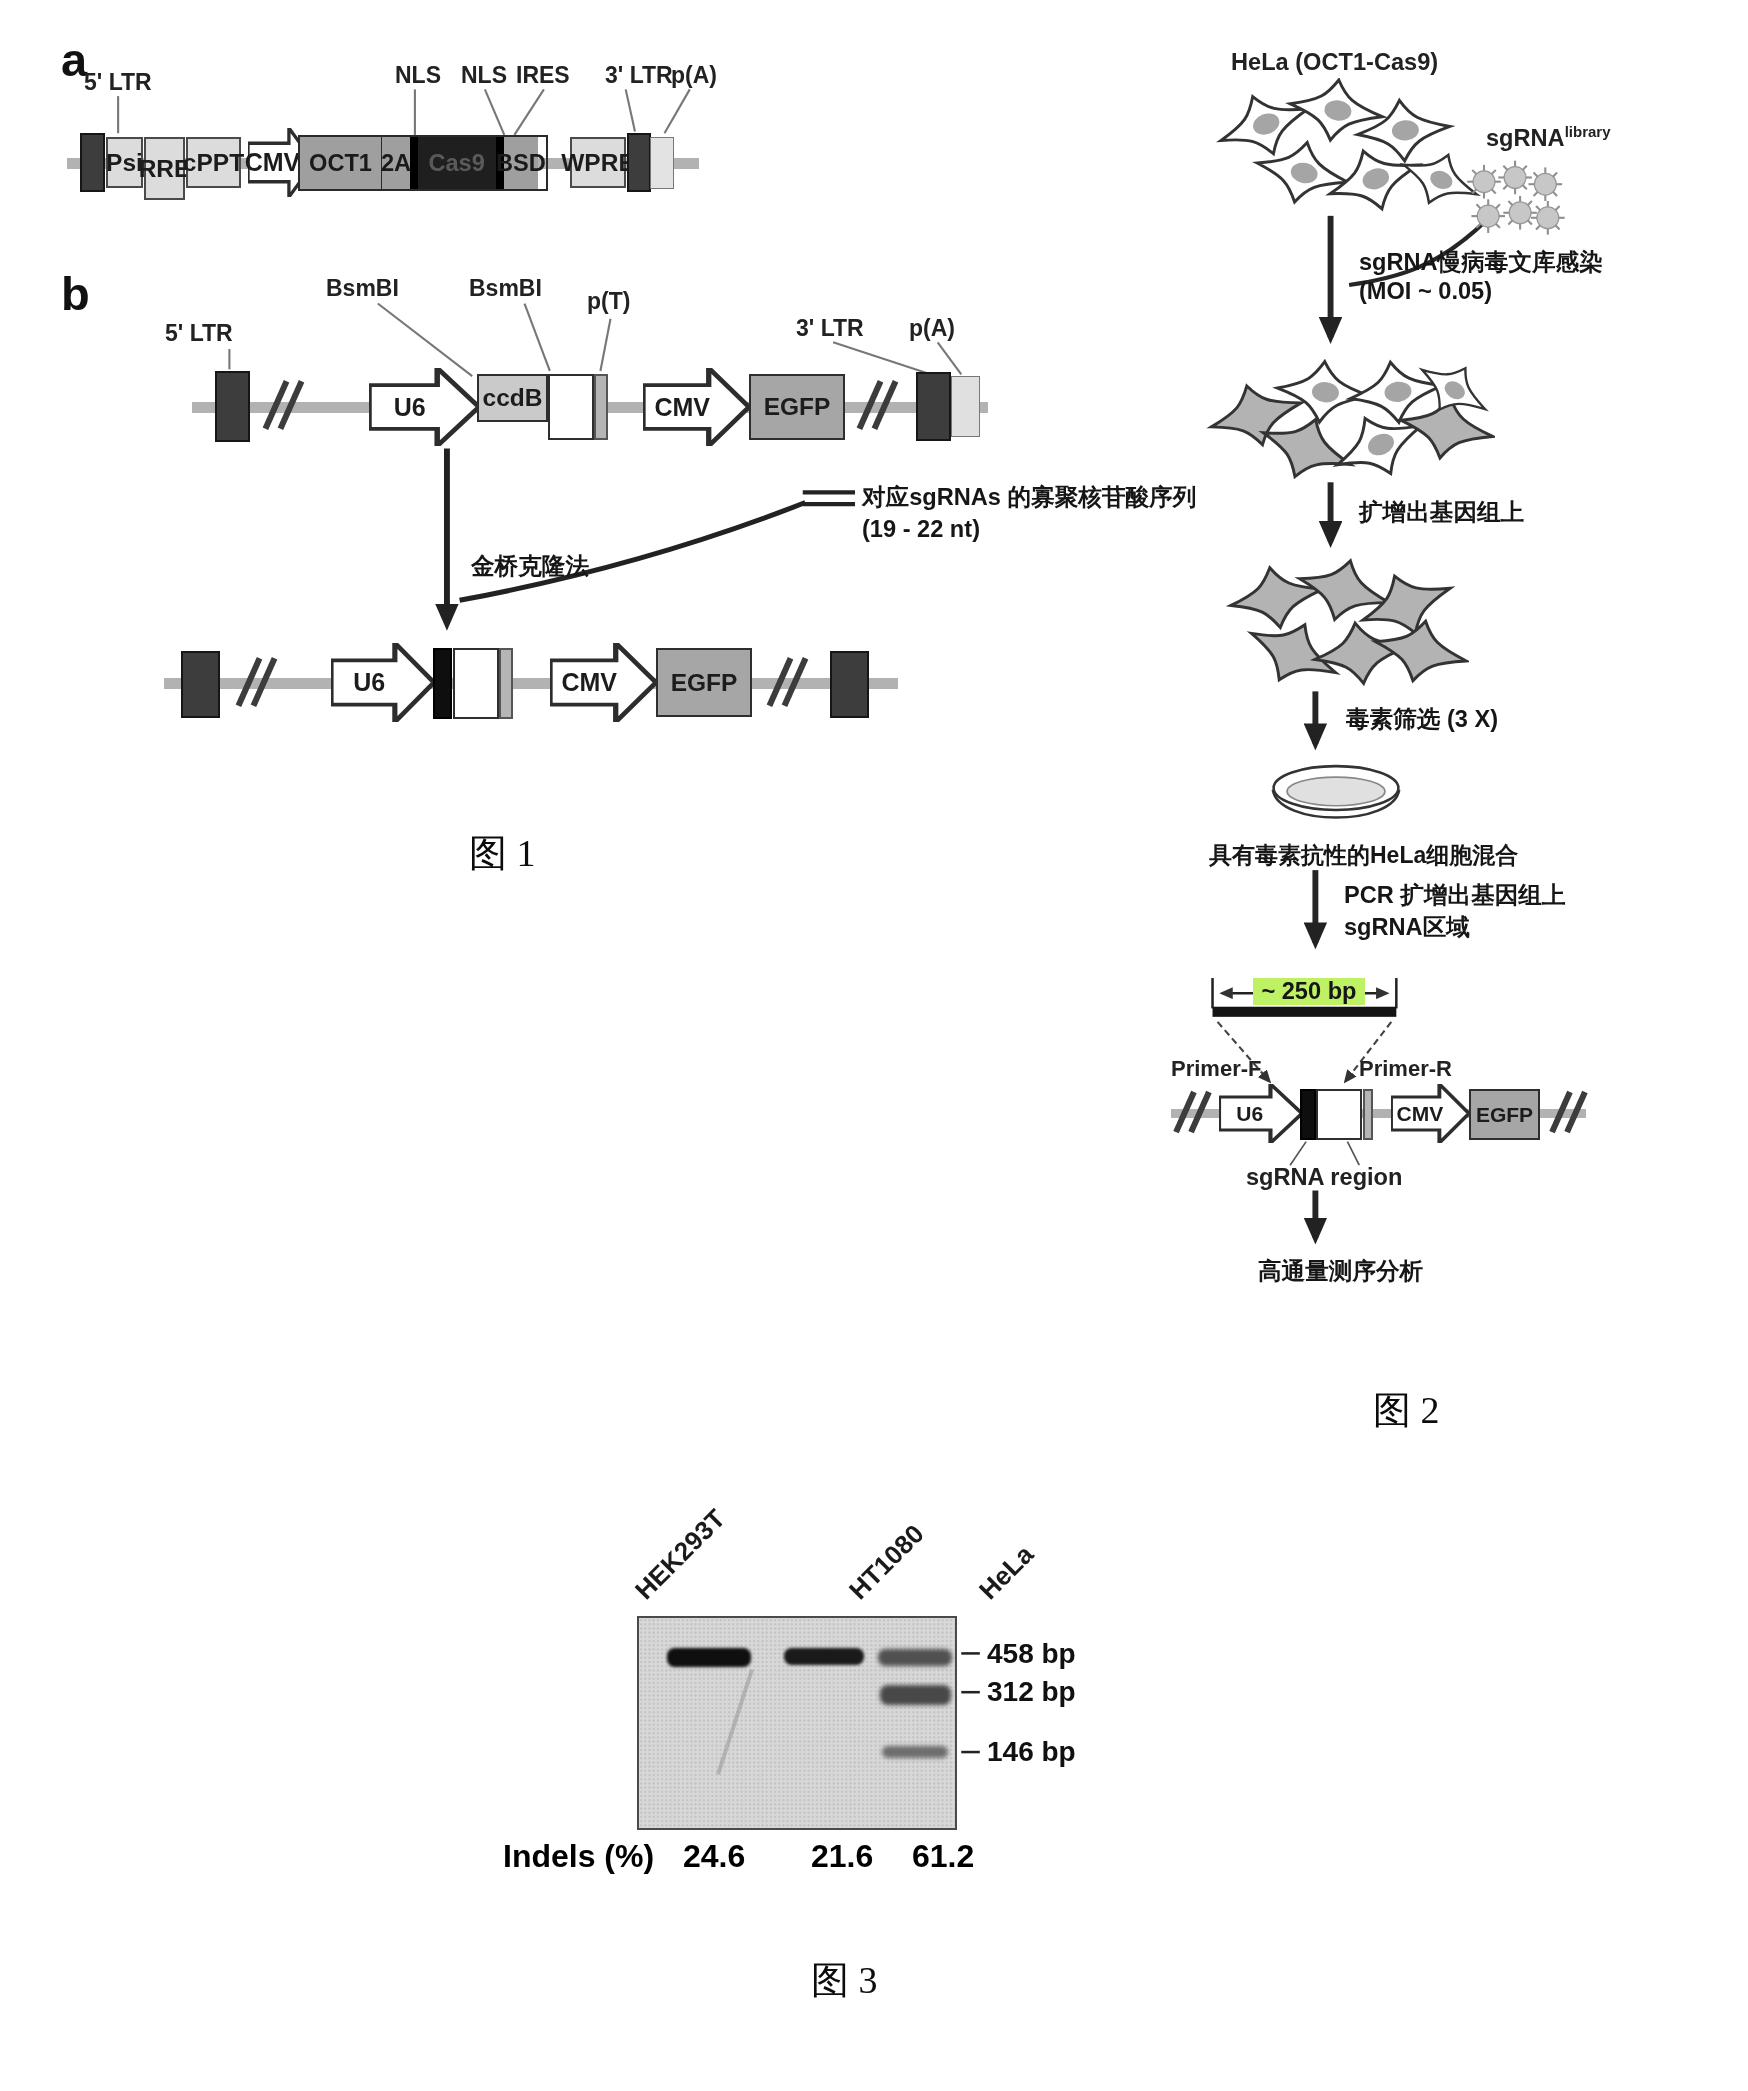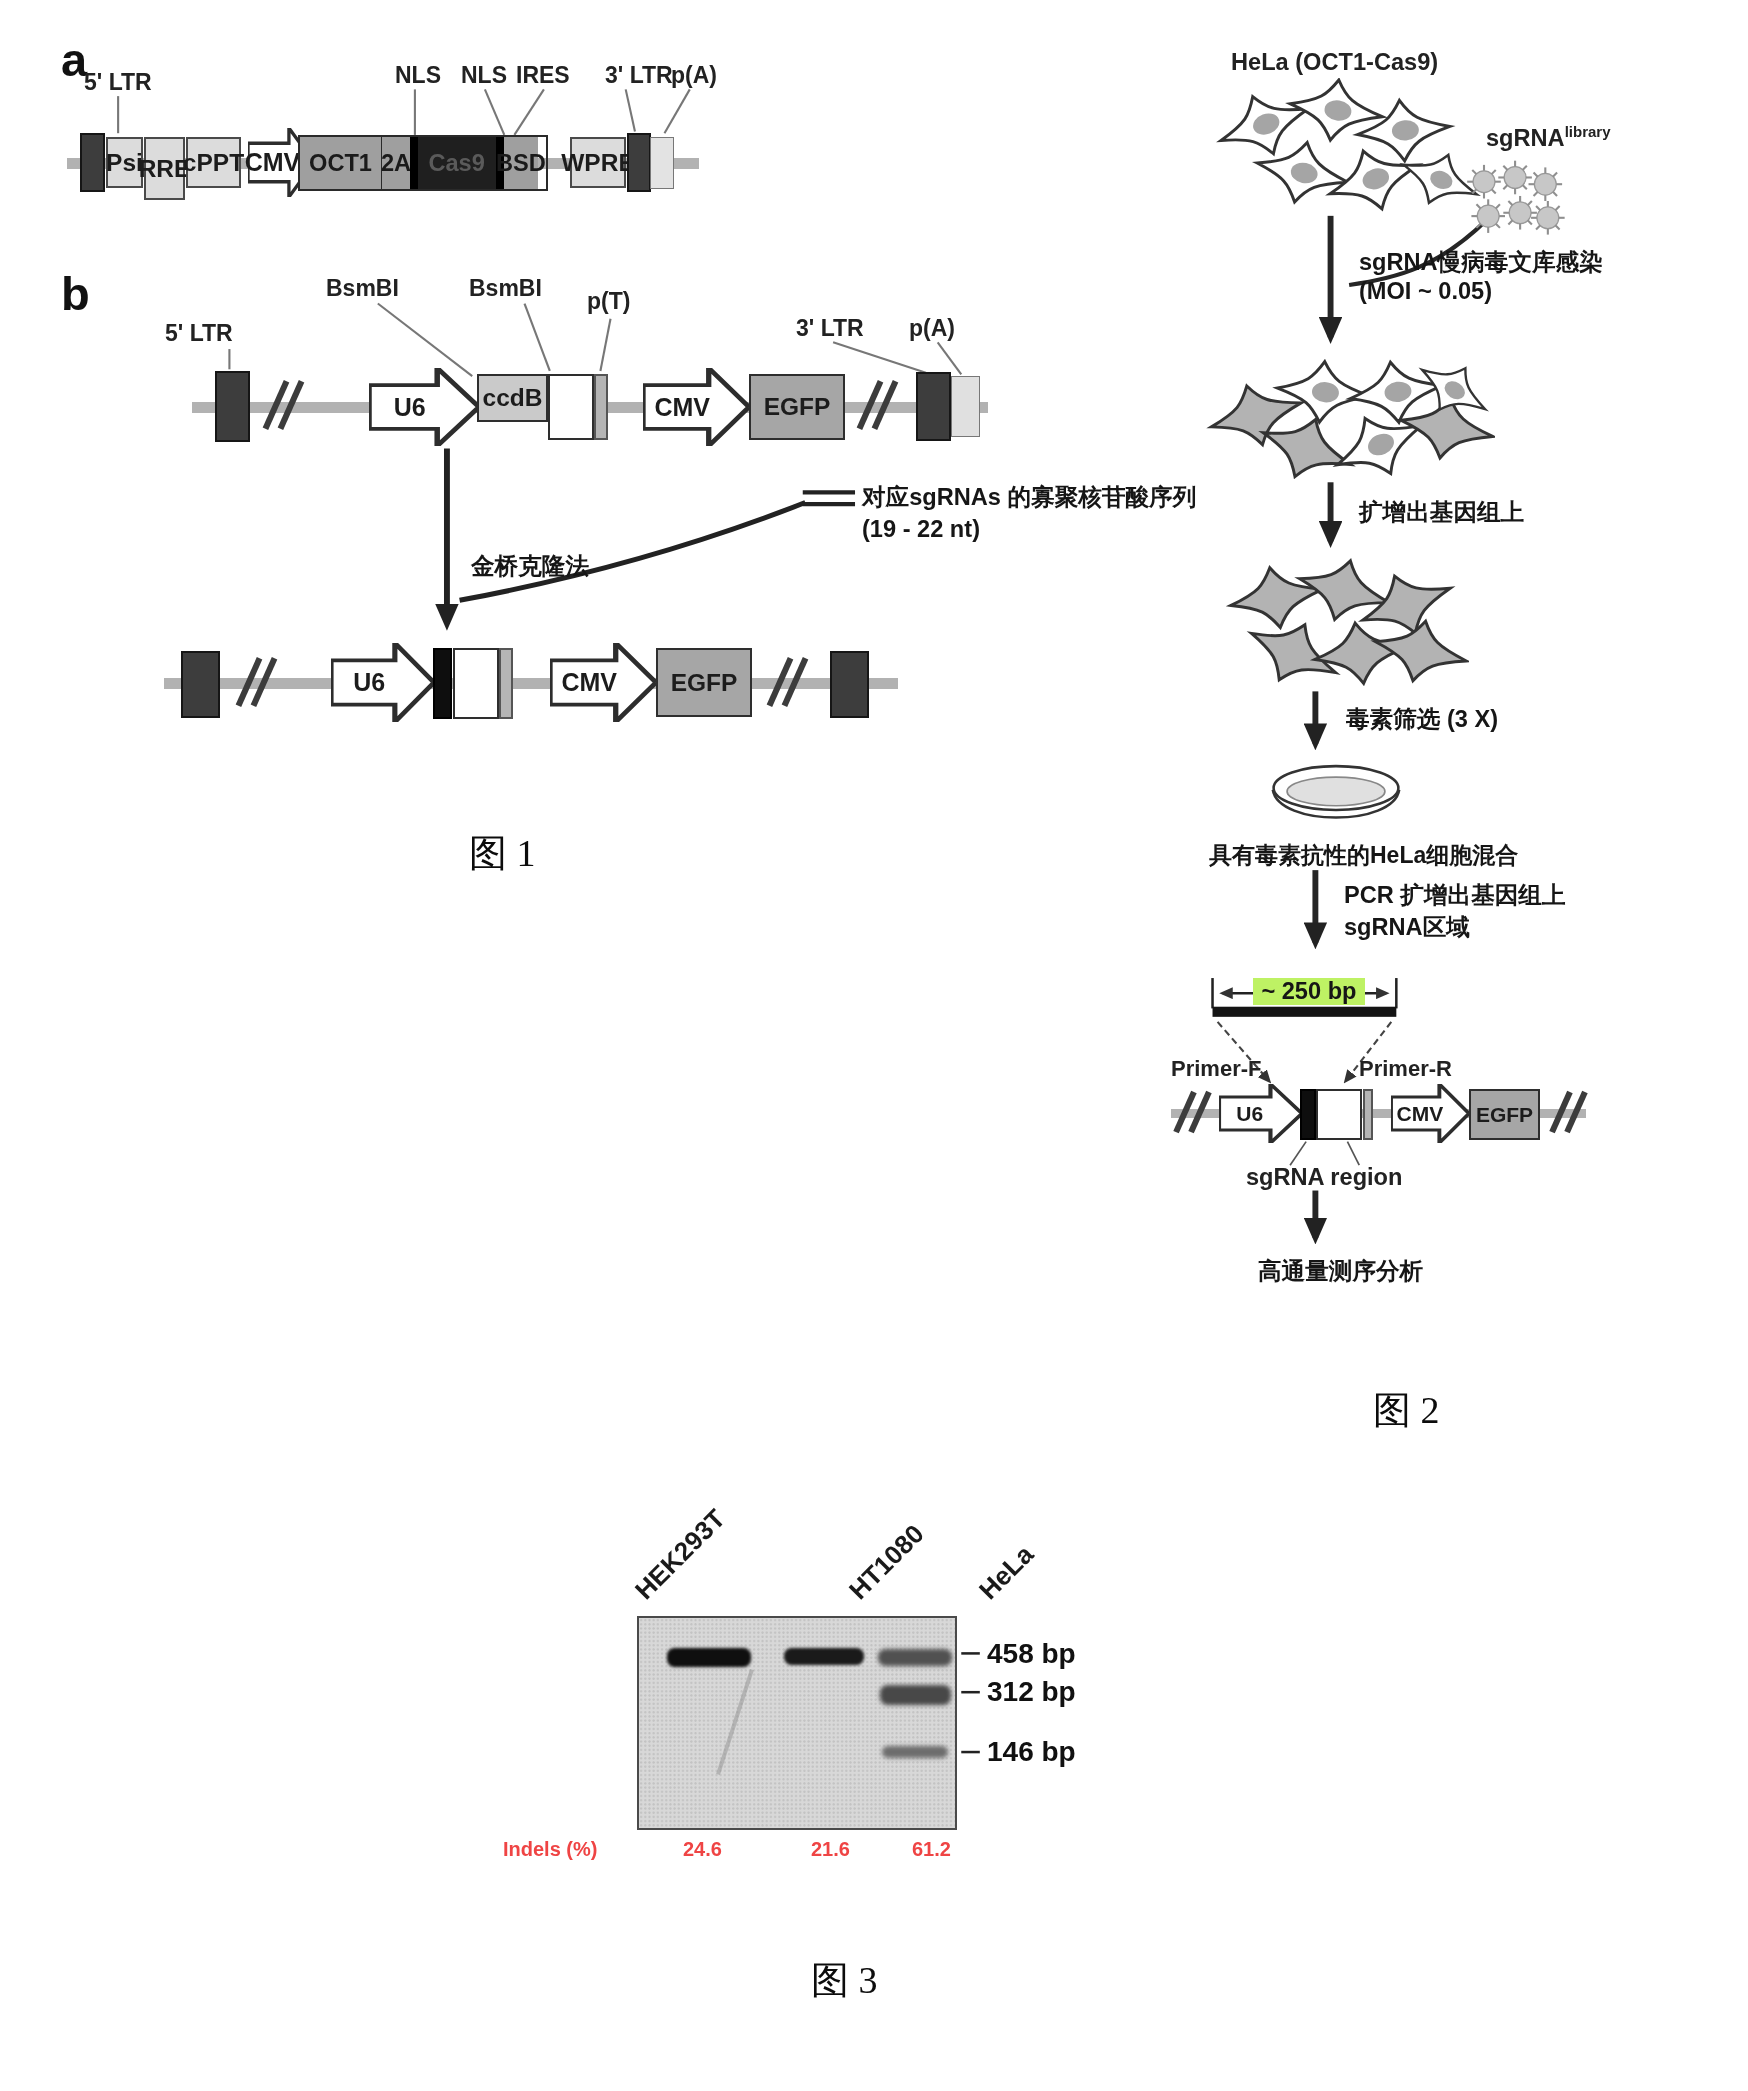--- a/index.html
+++ b/index.html
@@ -33,21 +33,21 @@
 .overlay{position:absolute;left:0;top:0;pointer-events:none}
 .bp-label{position:absolute;font-weight:bold;font-size:23.6px;background:#bef264;padding:0 8.4px;white-space:nowrap;color:#161616}
 .sm{font-size:21px !important}
 .gel{position:absolute;background:#d8d8d8;border:2.5px solid #4a4a4a;
   background-image:radial-gradient(circle,#c3c3c3 1px,rgba(0,0,0,0) 1.3px);background-size:4.2px 4.2px}
 .band{position:absolute;border-radius:7.6px;filter:blur(1.5px)}
 .streak{position:absolute;width:4.2px;background:#8a8a8a;opacity:.45;transform:rotate(18deg)}
 .lane-label{position:absolute;font-weight:bold;font-size:26px;white-space:nowrap;
   transform:rotate(-45deg);transform-origin:0 100%;color:#1a1a1a}
 .marker-lbl{position:absolute;font-weight:bold;font-size:28px;white-space:nowrap;color:#111}
-.indel{position:absolute;font-weight:bold;font-size:20px;white-space:nowrap;color:#ef4444}
+.indel{position:absolute;font-weight:bold;font-size:32px;white-space:nowrap;color:#000000}
 .suptext{font-size:15px;vertical-align:super;font-weight:bold}
 </style>
 </head>
 <body>
 
 <div class="canvas">
 
   <svg class="overlay" width="1748" height="2091" viewBox="0 0 2073 2480">
     <defs>
       <marker id="ahb" markerUnits="userSpaceOnUse" markerWidth="32" markerHeight="28" refX="24" refY="14" orient="auto">

